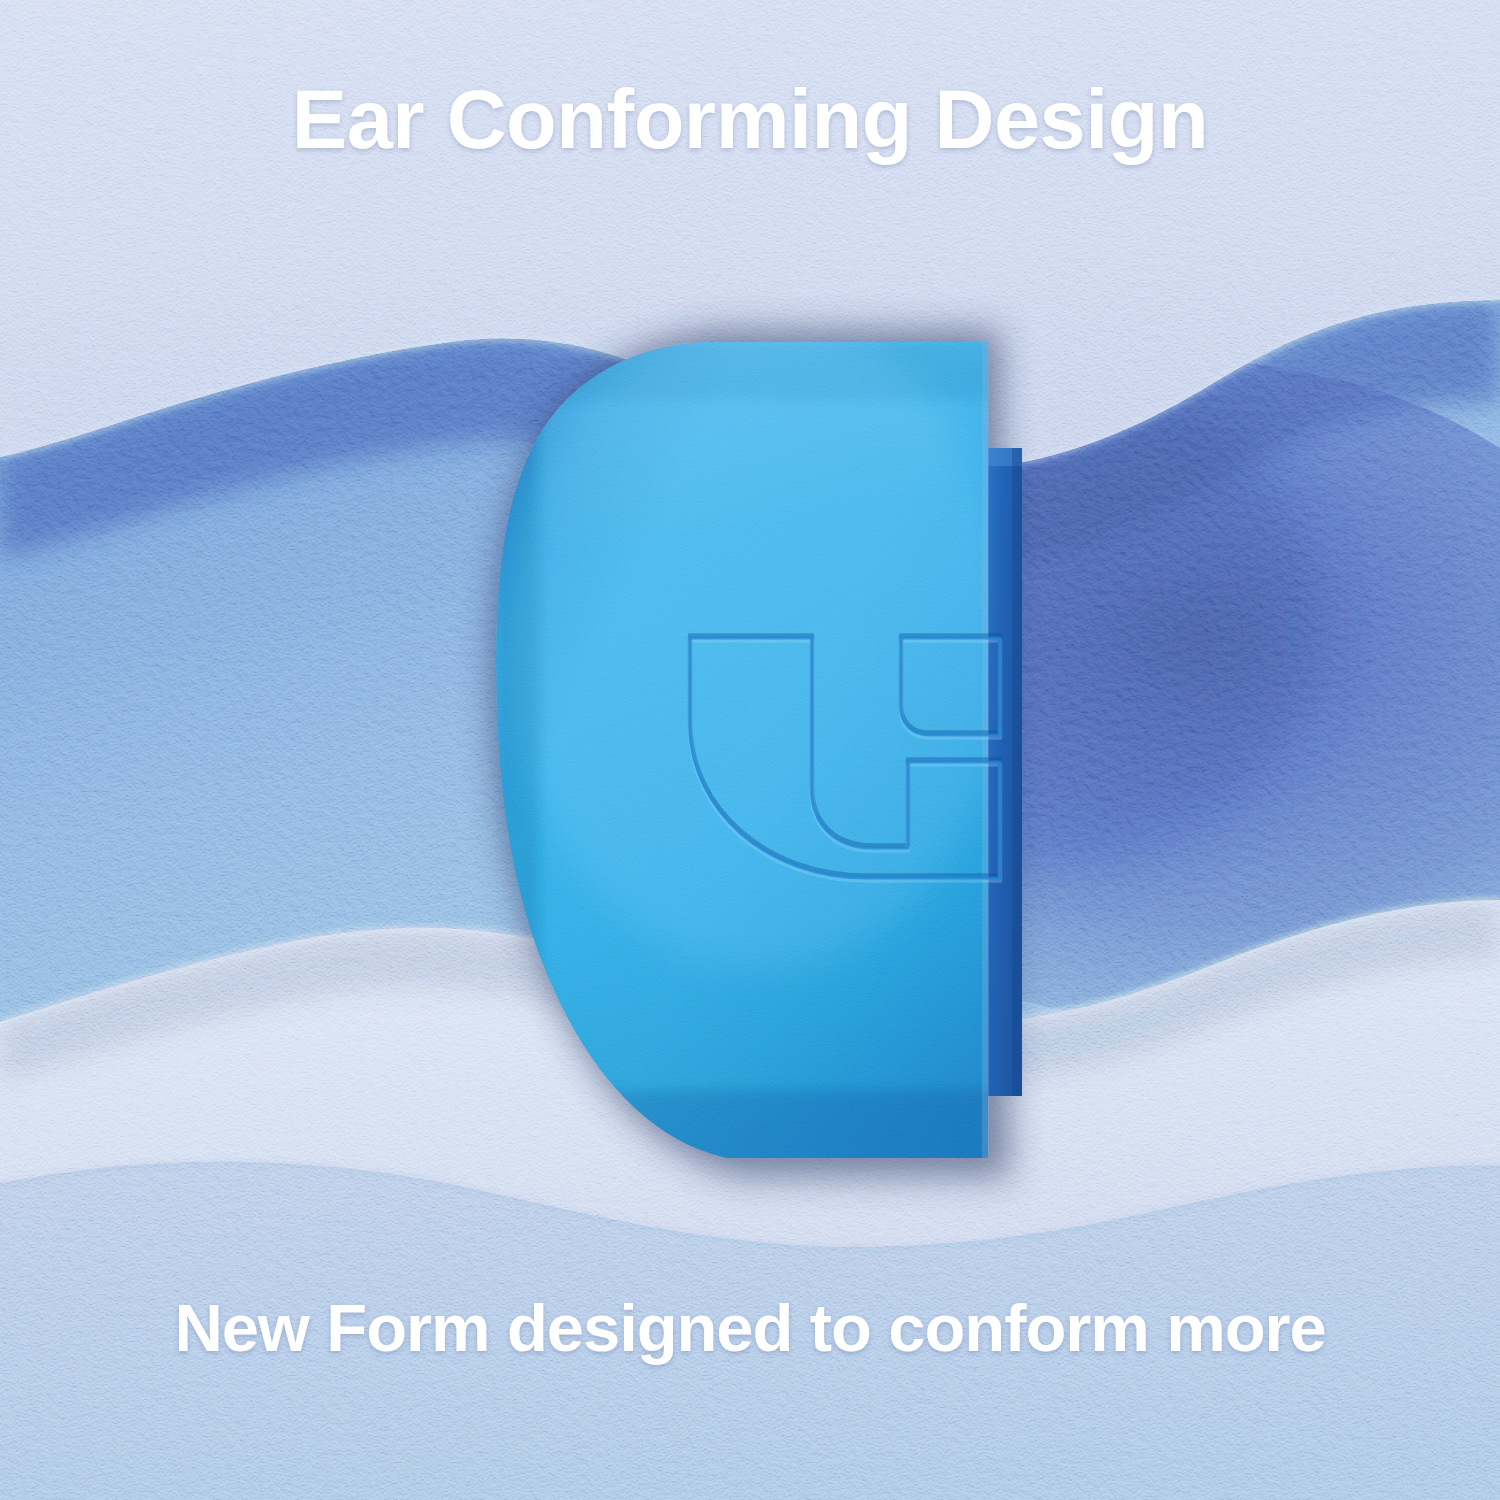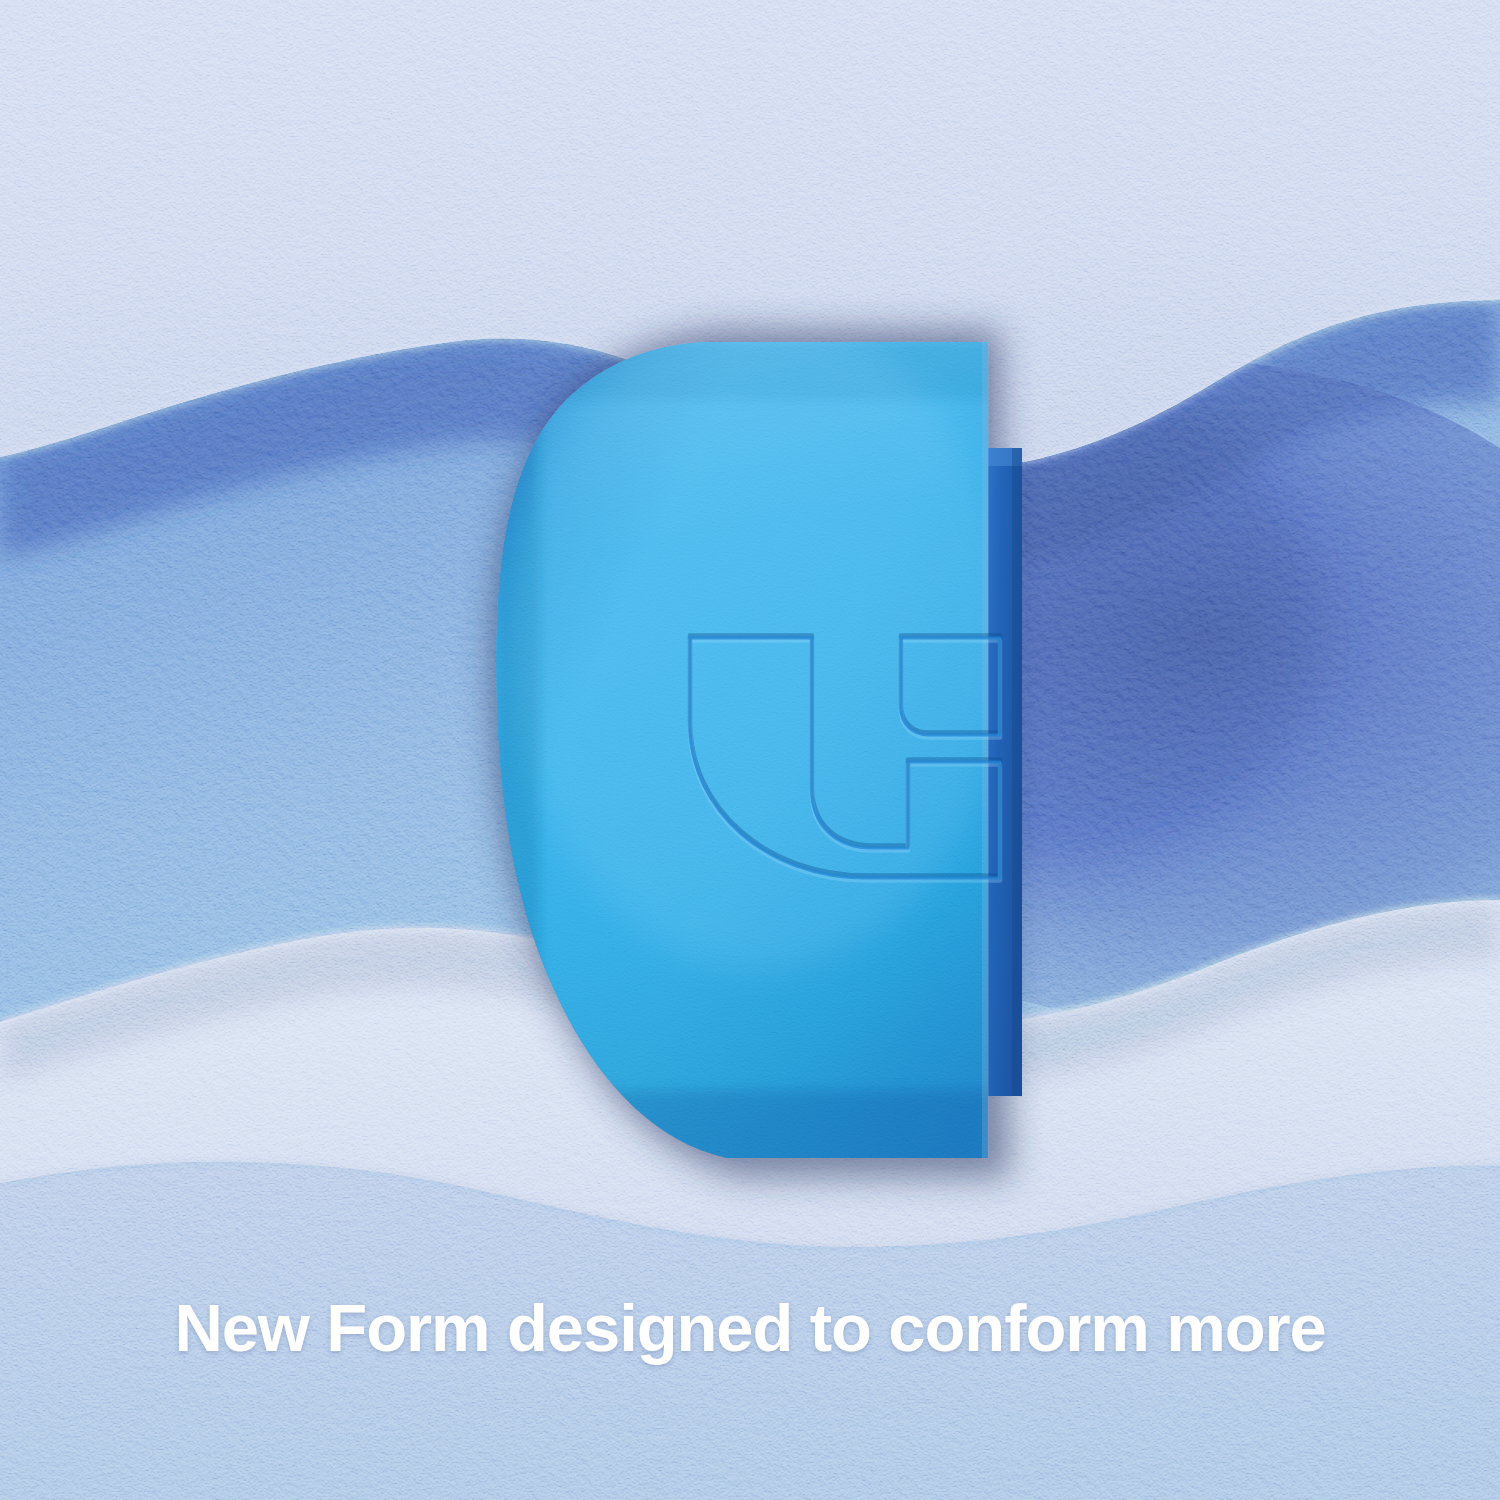--- a/index.html
+++ b/index.html
@@ -398,18 +398,19 @@
           </g>
 
           <path d="M690,638 H812 V790 C812,826 836,848 872,848 H908 V762 H1000 V878 H866
                    C768,878 690,812 690,724 Z" fill="none" stroke="#2186d4" stroke-width="3" stroke-linejoin="round" opacity="0.75"></path>
           <path d="M929,638 H1000 V735 H929 C912,735 901,724 901,708 V638 Z" fill="none" stroke="#2186d4" stroke-width="3" stroke-linejoin="round" opacity="0.75"></path>
         </g>
       </g>
     </svg>
   </div>
 
+  <div class="headline">Ear Conforming Design</div>
 
   <div class="caption">
     <span class="ln">New Form designed to conform more</span>
   </div>
 
 </div>
 
 </body></html>

